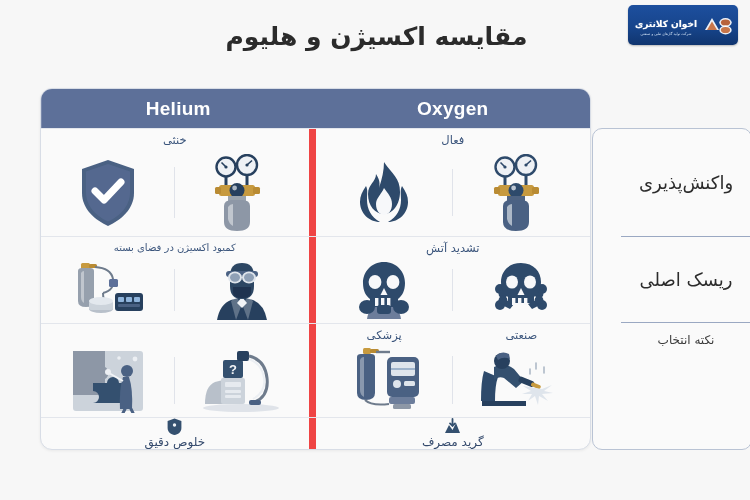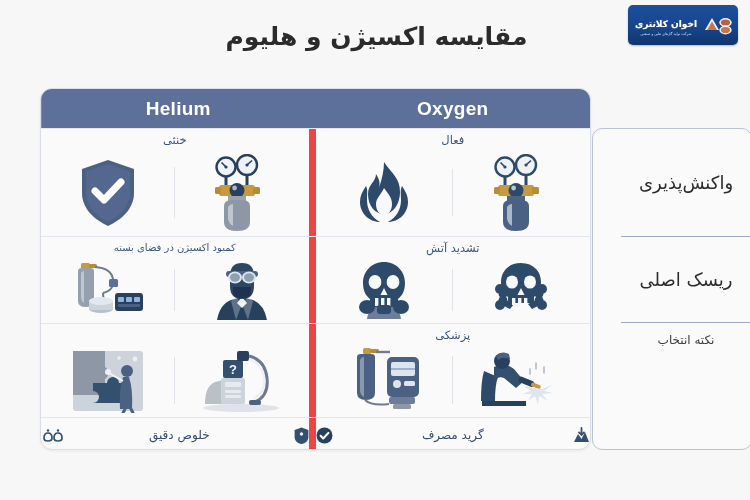--- a/index.html
+++ b/index.html
@@ -84,21 +84,21 @@
   }
   .icon-slot.divided::before{
     content:"";position:absolute;right:0;top:14%;bottom:14%;
     width:1px;background:#e0e3ea;
   }
   .row1{height:107px;}
   .row2{height:86px;}
   .row3{height:93px;}
   .row4{height:34px;}
 
-  .row4 .tcell{flex-direction:row;align-items:center;justify-content:space-between;gap:17px;}
+  .row4 .tcell{flex-direction:column;align-items:center;justify-content:flex-start;gap:0;}
   .tip-txt{font-size:12px;color:#33496c;white-space:nowrap;}
   .tip-ico{display:flex;align-items:center;}
 
   
   .label-card{
     position:absolute;left:592px;top:128px;width:130px;height:320px;
     background:#fafafa;border:1px solid #b9c3d4;border-radius:10px;
     overflow:hidden;
     padding-left:28px;
   }
@@ -300,20 +300,23 @@
           </div>
         </div>
       </div>
     </div>
 
     <div class="trow row3">
 
       <div class="tcell">
         <div style="display:flex;width:100%;">
           <div style="flex:1 1 50%;text-align:center;">
+            <span class="cell-cap">صنعتی</span>
+          </div>
+          <div style="flex:1 1 50%;text-align:center;">
             <span class="cell-cap">پزشکی</span>
           </div>
         </div>
         <div class="icon-pair">
           <div class="icon-slot">
             <svg width="86" height="62" viewBox="0 0 86 62">
               <path d="M4 52 h44 v5 H4 z" fill="#27405e"></path>
               <path d="M6 22 q-3 10-3 30 h14 q0-16 3-24 z" fill="#2e4a6b"></path>
               <path d="M16 18 q10-6 20 2 l10 12 -8 7 -12-10 q-6-2-10 2 z" fill="#34506f"></path>
               <circle cx="24" cy="12" r="8" fill="#27405e"></circle>

